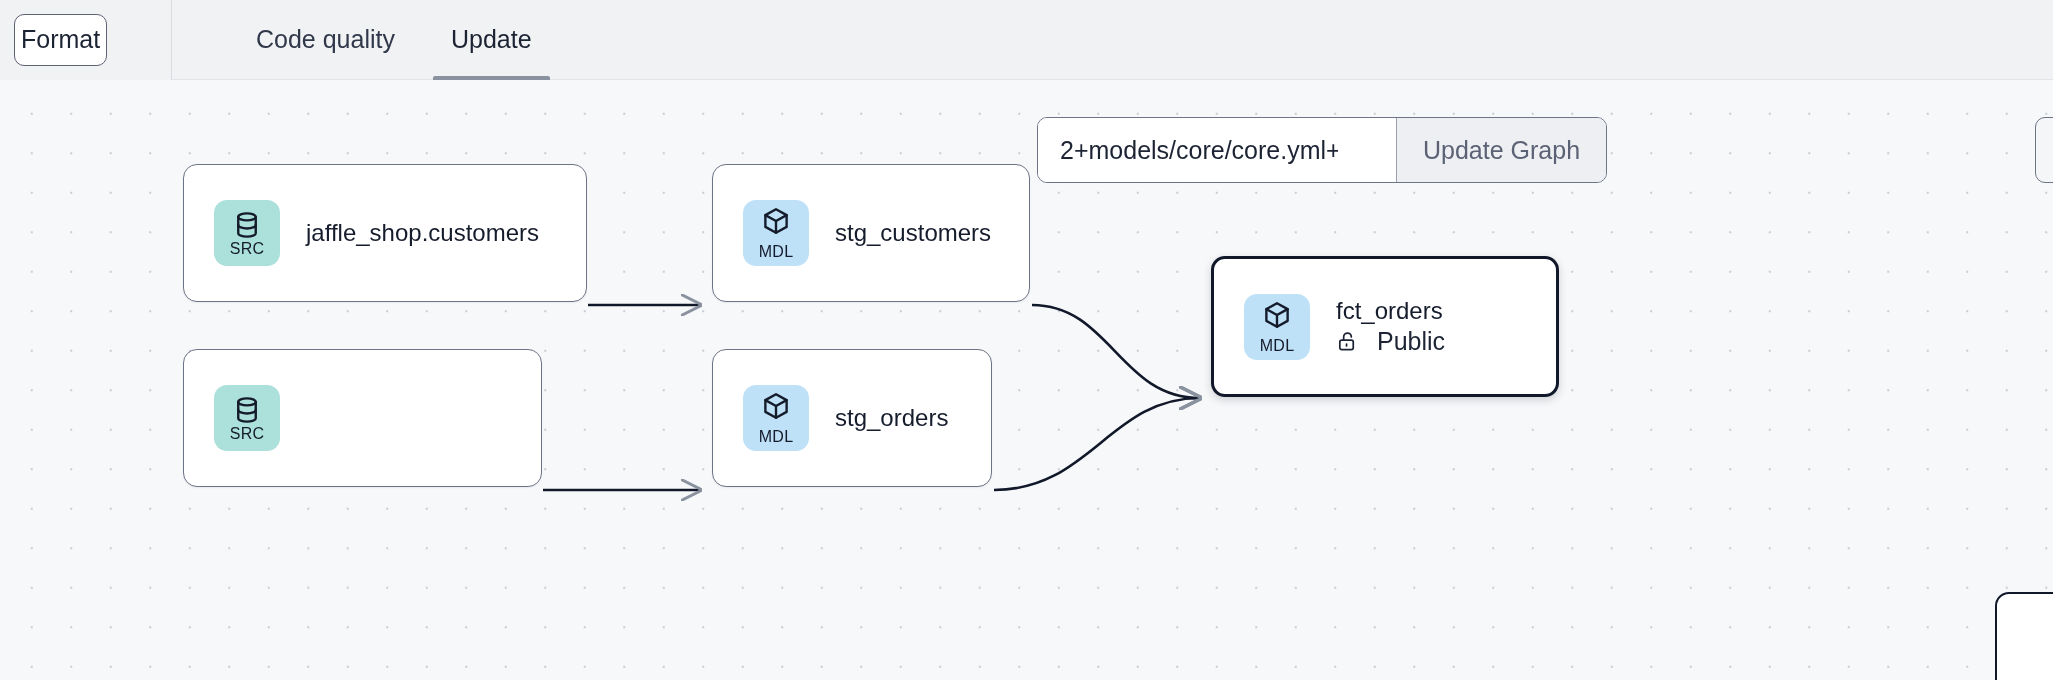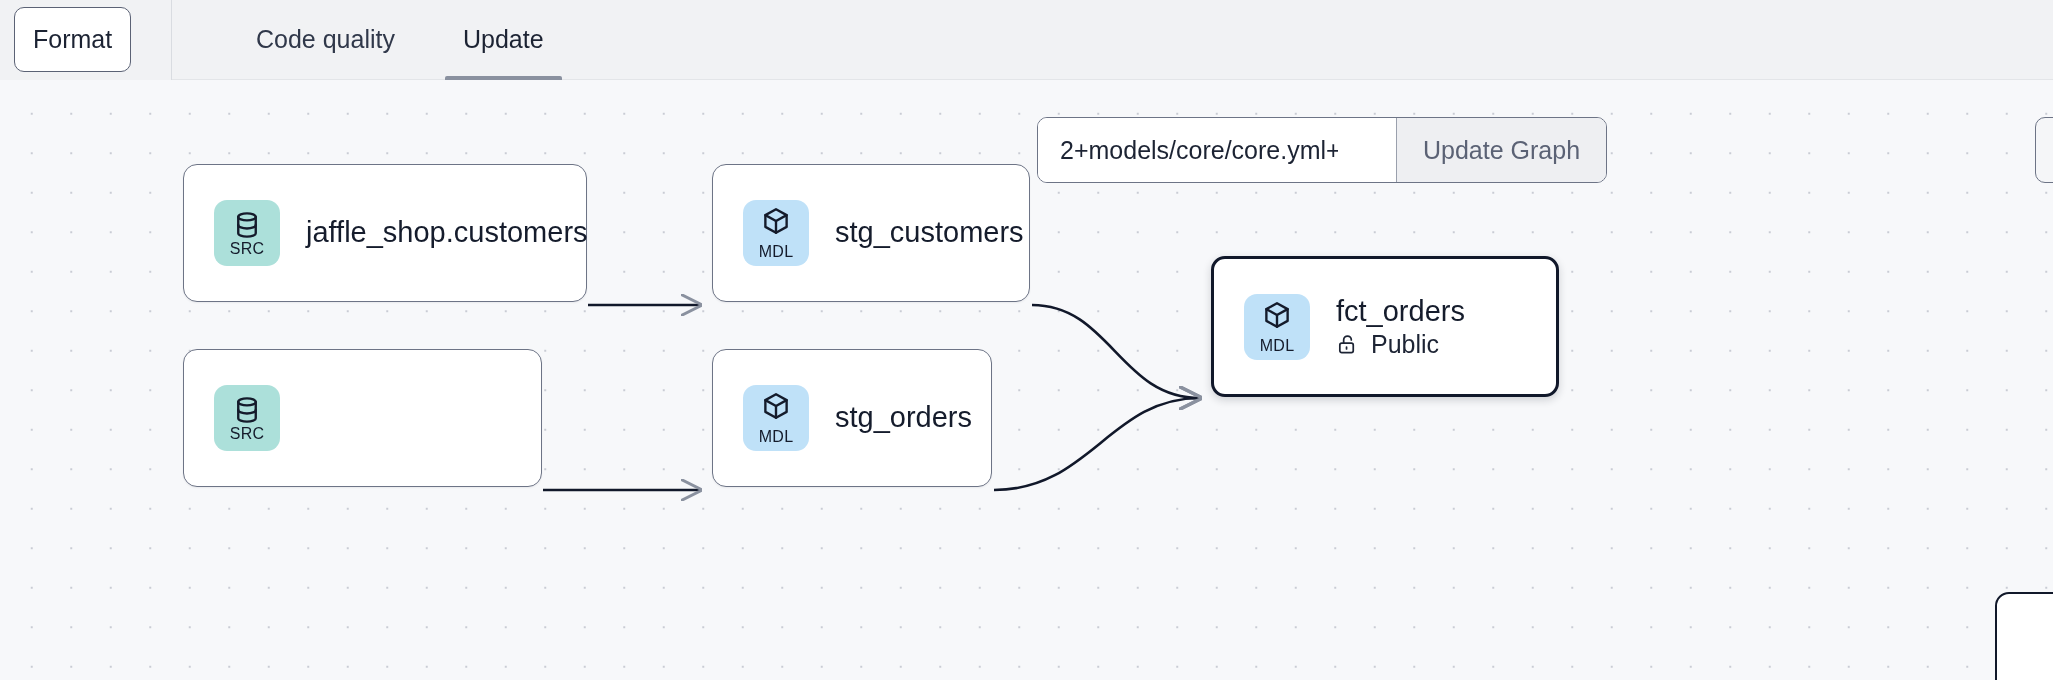--- a/index.html
+++ b/index.html
@@ -28,36 +28,36 @@
     display: flex;
     align-items: center;
     padding-left: 14px;
     border-right: 1px solid #d9dce1;
     background: #f1f2f4;
   }
   #format-button {
     background: #ffffff;
     border: 1.5px solid #5b6275;
     border-radius: 10px;
-    height: 65px;
-    padding: 0 18px;
+    height: 52px;
+    padding: 0 6px;
     font-size: 25px;
     color: #1c2333;
     display: flex;
     align-items: center;
     justify-content: center;
     cursor: pointer;
     font-family: "Liberation Sans", sans-serif;
   }
   #tabs {
     display: flex;
     align-items: flex-end;
     height: 80px;
     padding-left: 56px;
-    gap: 12px;
+    gap: 0px;
   }
   .tab {
     height: 80px;
     display: flex;
     align-items: center;
     justify-content: center;
     padding: 0 28px;
     font-size: 25px;
     color: #30384a;
     cursor: pointer;
@@ -131,29 +131,29 @@
   .badge-text {
     font-size: 16px;
     letter-spacing: 0.3px;
     color: #141b2b;
     line-height: 1;
     font-family: "Liberation Sans", sans-serif;
   }
 
   .node-body { display: flex; flex-direction: column; justify-content: center; gap: 3px; }
   .node-title {
-    font-size: 29px;
+    font-size: 24px;
     color: #151c2c;
     white-space: nowrap;
     line-height: 1.15;
   }
   .node-sub {
     display: flex;
     align-items: center;
-    gap: 12px;
+    gap: 18px;
     font-size: 25px;
     color: #1d2434;
     line-height: 1.1;
   }
 
   
   #selector-group {
     position: absolute;
     top: 37px;
     left: 1037px;

